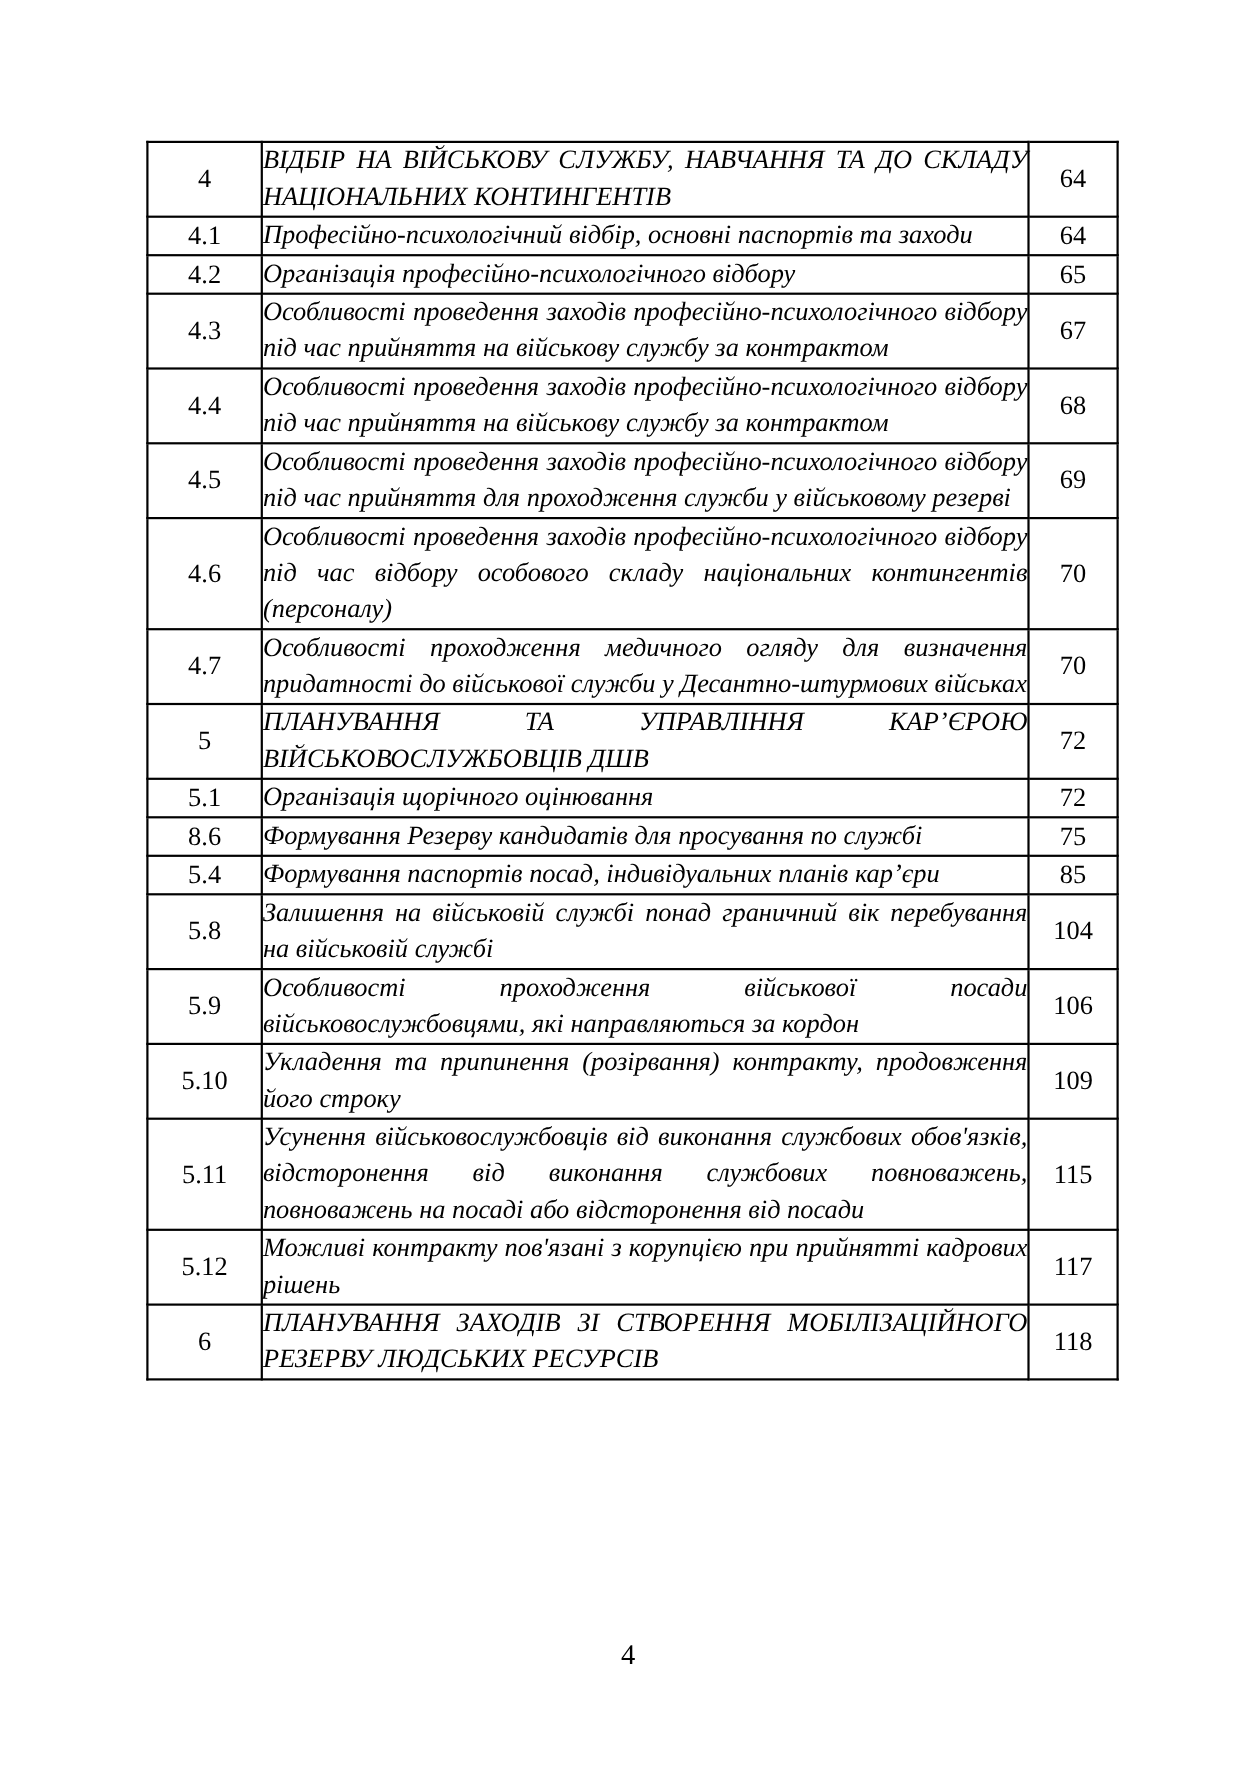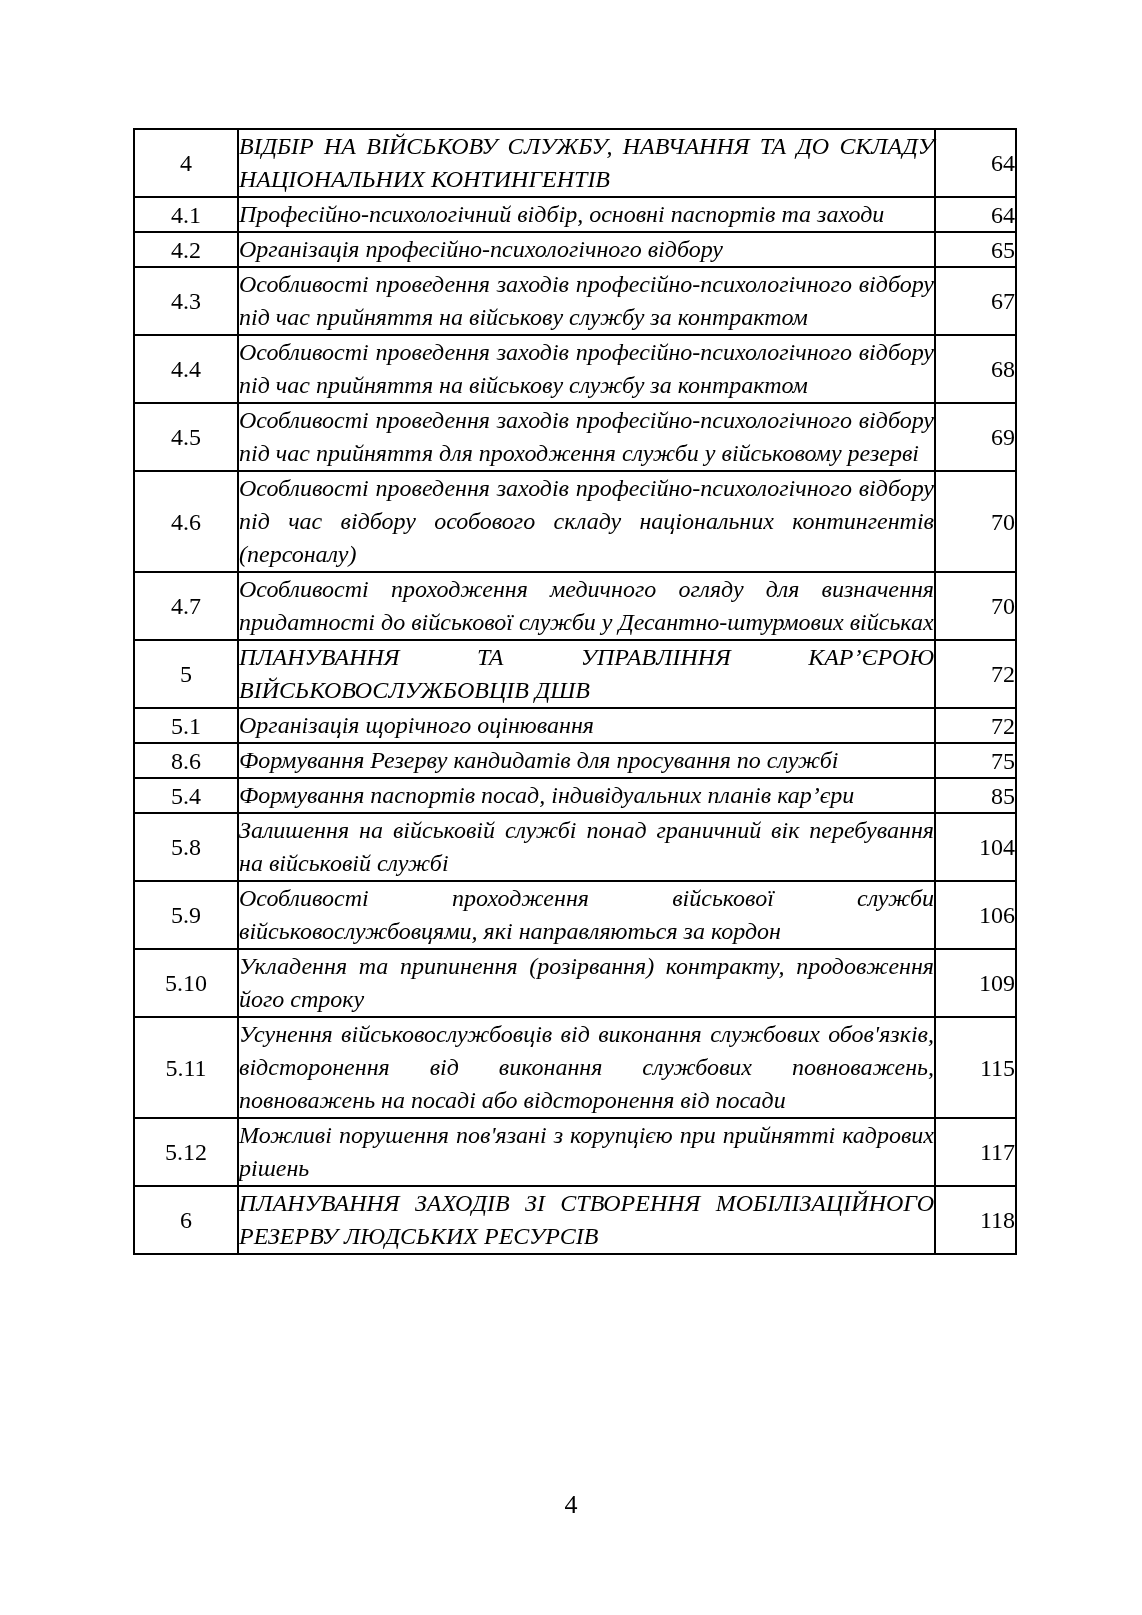--- a/index.html
+++ b/index.html
@@ -58,21 +58,21 @@
     text-align: justify;
     text-align-last: left;
     hyphens: none;
     font-style: italic;
   }
   .cell-title.justify-all {
     text-align: justify;
   }
 
   .cell-page {
-    text-align: right;
+    text-align: center;
     font-size: 24px;
     line-height: 1.0;
     padding: 2px 2px;
   }
 
   .page-number {
     position: absolute;
     left: 0;
     top: 1490px;
     width: 1142px;
@@ -154,36 +154,36 @@
           <td class="cell-title">Формування паспортів посад, індивідуальних планів кар’єри</td>
           <td class="cell-page">85</td>
         </tr>
         <tr>
           <td class="cell-num">5.8</td>
           <td class="cell-title justify-all">Залишення на військовій службі понад граничний вік перебування на військовій службі</td>
           <td class="cell-page">104</td>
         </tr>
         <tr>
           <td class="cell-num">5.9</td>
-          <td class="cell-title justify-all">Особливості проходження військової служби військовослужбовцями, які направляються за кордон</td>
+          <td class="cell-title justify-all">Особливості проходження військової посади військовослужбовцями, які направляються за кордон</td>
           <td class="cell-page">106</td>
         </tr>
         <tr>
           <td class="cell-num">5.10</td>
           <td class="cell-title justify-all">Укладення та припинення (розірвання) контракту, продовження його строку</td>
           <td class="cell-page">109</td>
         </tr>
         <tr>
           <td class="cell-num">5.11</td>
           <td class="cell-title justify-all">Усунення військовослужбовців від виконання службових обов'язків, відсторонення від виконання службових повноважень, повноважень на посаді або відсторонення від посади</td>
           <td class="cell-page">115</td>
         </tr>
         <tr>
           <td class="cell-num">5.12</td>
-          <td class="cell-title justify-all">Можливі порушення пов'язані з корупцією при прийнятті кадрових рішень</td>
+          <td class="cell-title justify-all">Можливі контракту пов'язані з корупцією при прийнятті кадрових рішень</td>
           <td class="cell-page">117</td>
         </tr>
         <tr>
           <td class="cell-num">6</td>
           <td class="cell-title justify-all">ПЛАНУВАННЯ ЗАХОДІВ ЗІ СТВОРЕННЯ МОБІЛІЗАЦІЙНОГО РЕЗЕРВУ ЛЮДСЬКИХ РЕСУРСІВ</td>
           <td class="cell-page">118</td>
         </tr>
       </tbody>
   </table>
 

